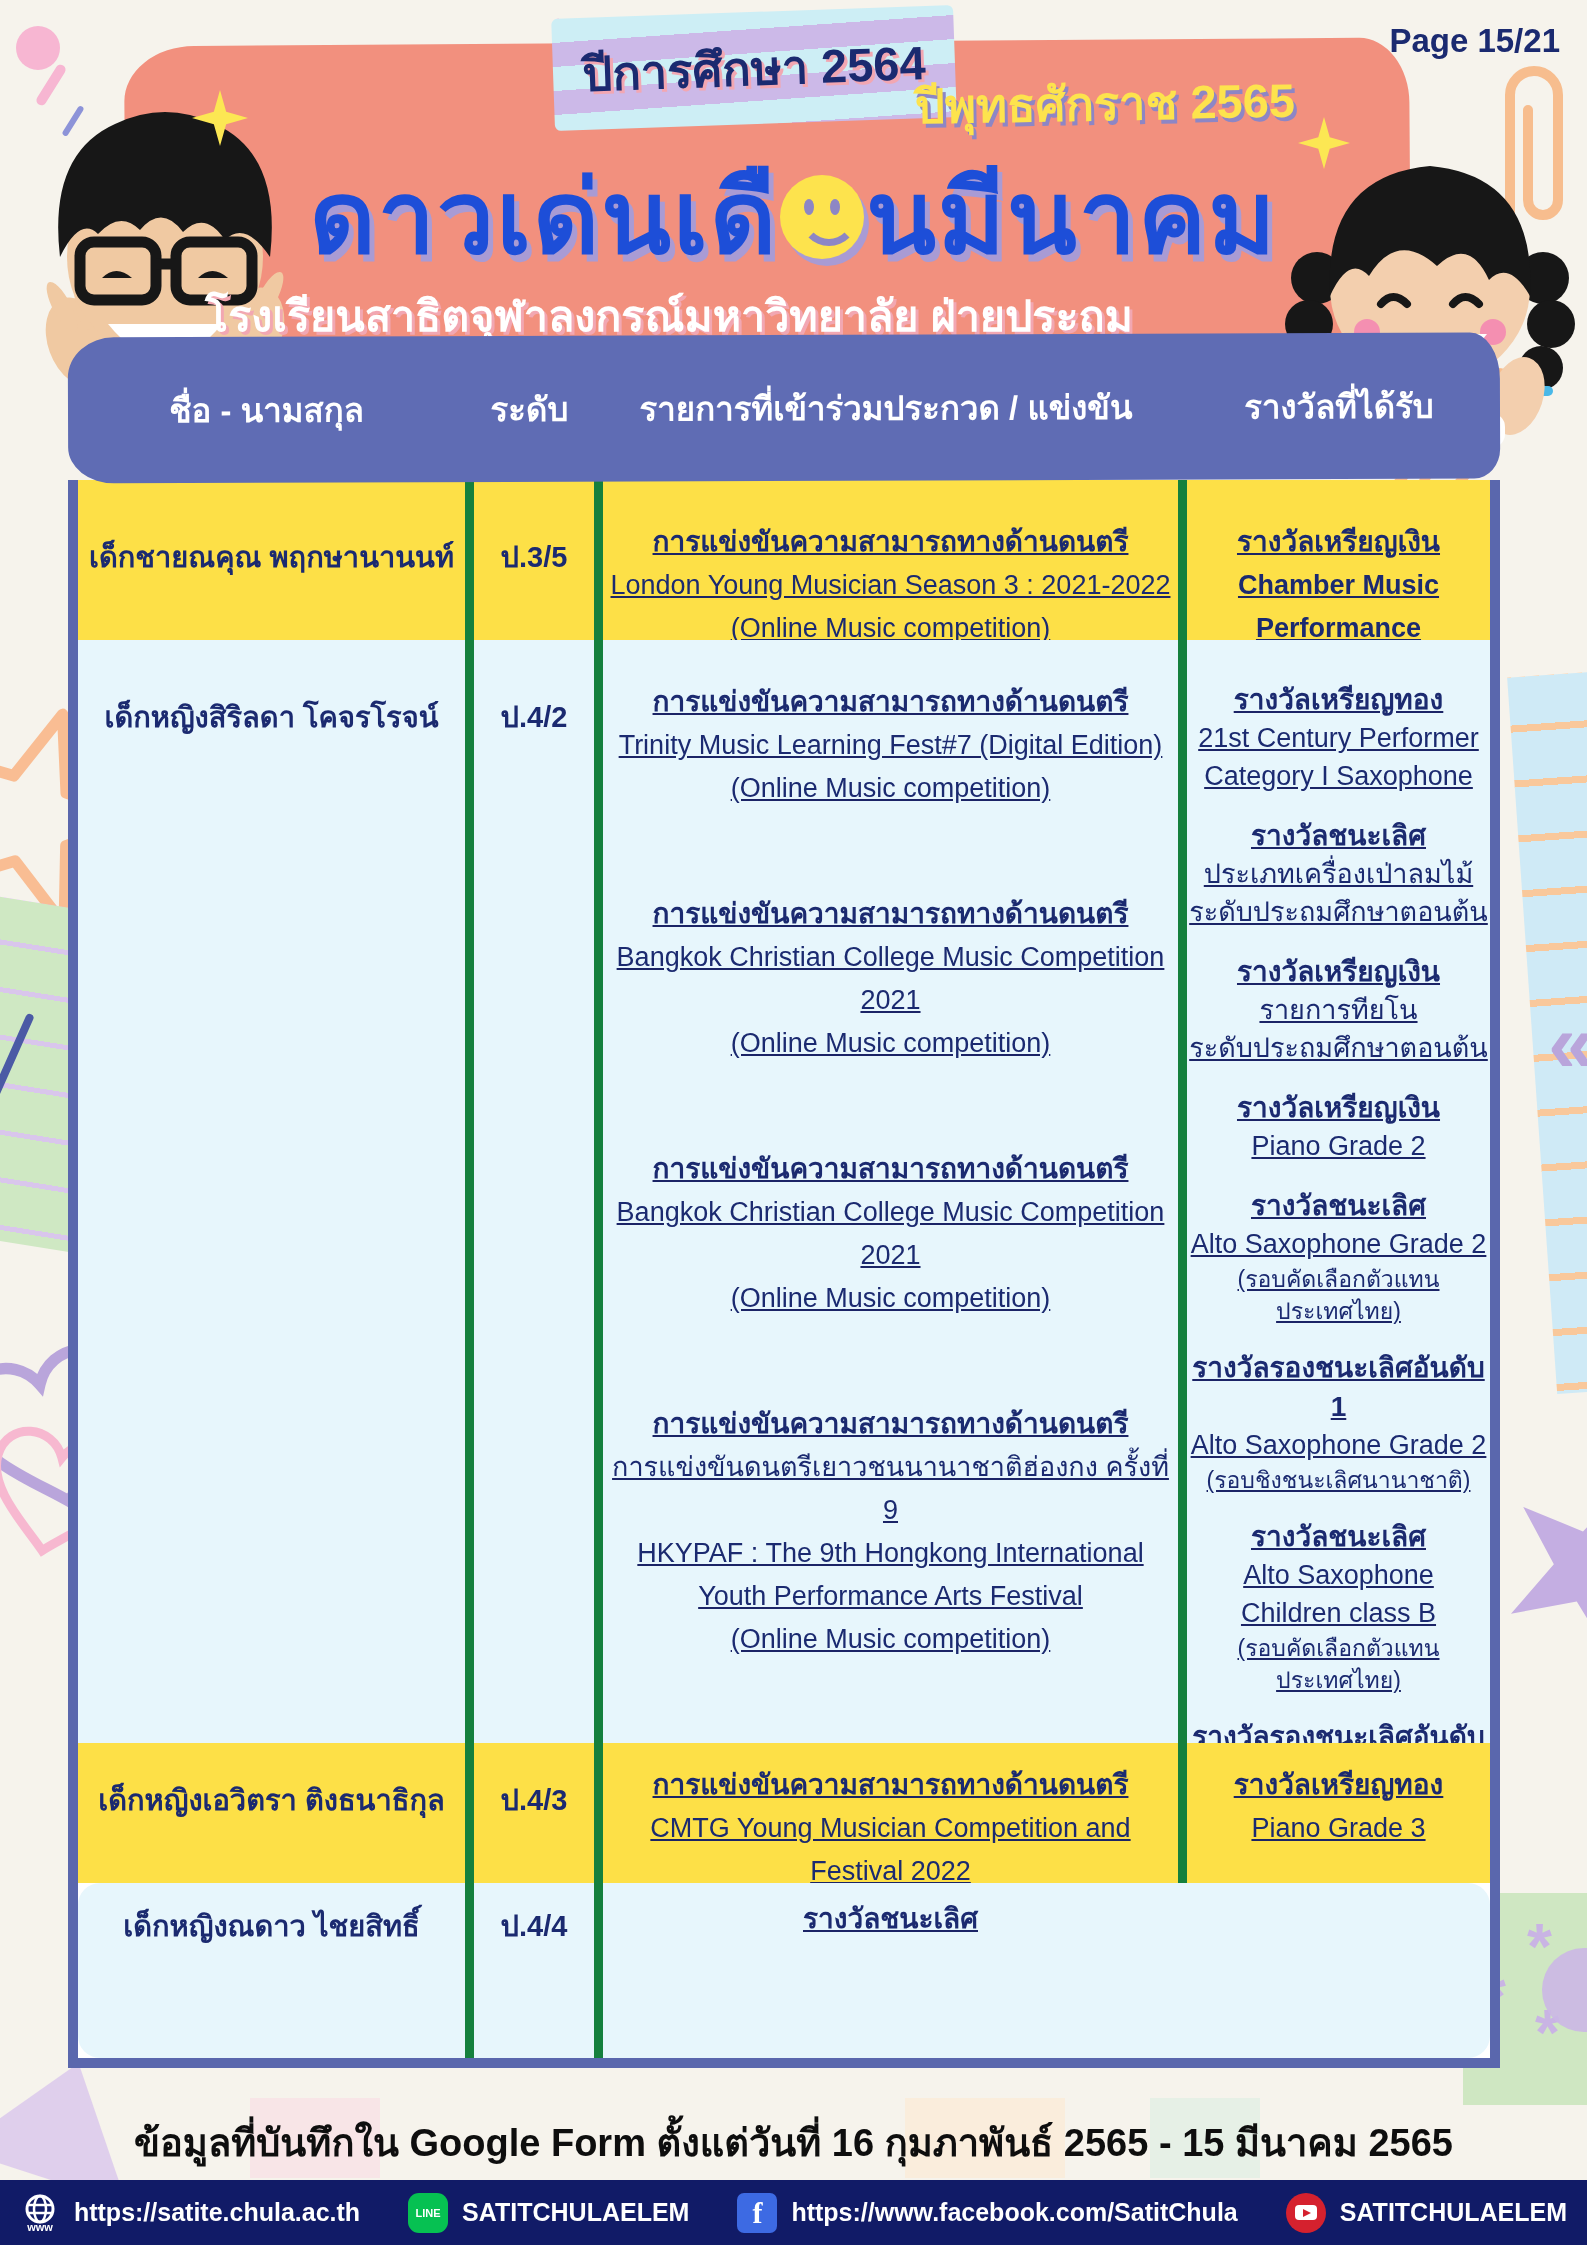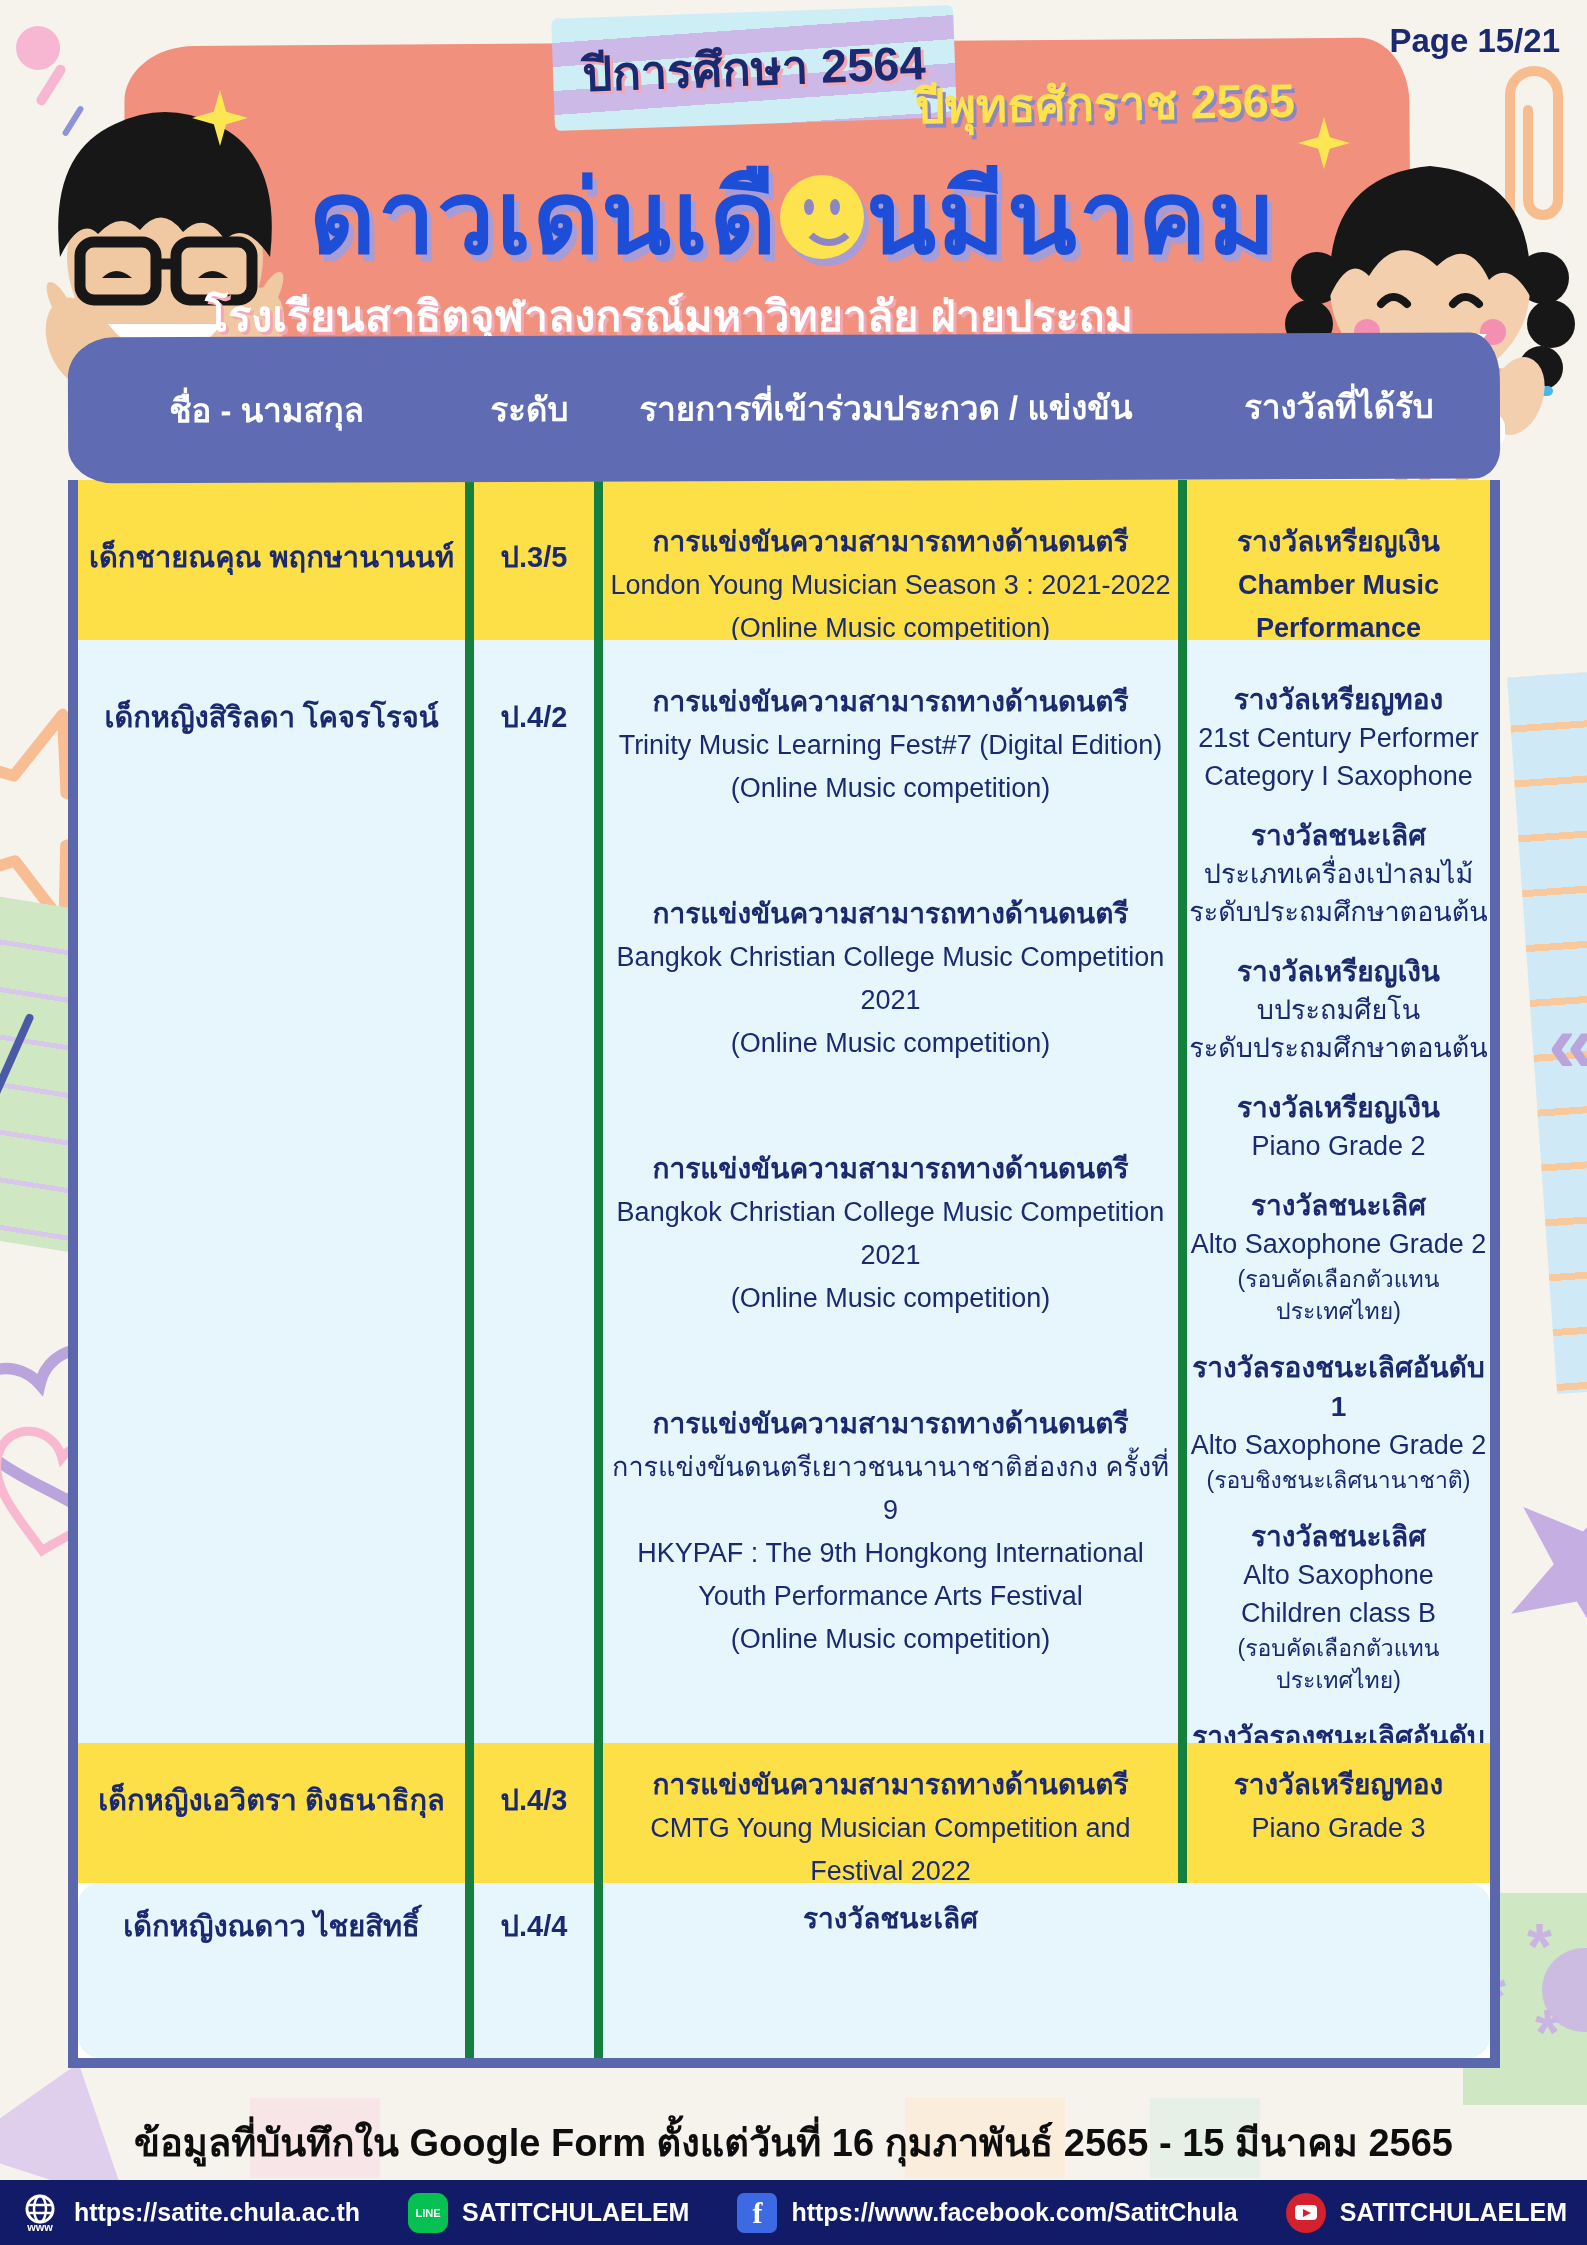--- a/index.html
+++ b/index.html
@@ -72,21 +72,21 @@
   .cname,.clevel{font-size:29px;font-weight:bold;color:#1b2a70;}
   .r1 .cname,.r1 .clevel{padding-top:54px;}
   .r2 .cname,.r2 .clevel{padding-top:54px;}
   .r3 .cname,.r3 .clevel{padding-top:34px;}
   .r4 .cname,.r4 .clevel{padding-top:20px;}
   .r1 .ccomp,.r1 .caward{padding-top:40px;}
   .r2 .ccomp,.r2 .caward{padding-top:40px;}
   .r3 .ccomp,.r3 .caward{padding-top:20px;}
   .r4 .ccomp,.r4 .caward{padding-top:14px;}
 
-  .blk{margin-bottom:0;}
+  .blk{margin-bottom:0;text-decoration:underline;}
   .r2 .ccomp .blk{margin-bottom:82px;}
   .r2 .caward .blk{margin-bottom:21px;}
   .line{color:#1b2a70;}
   .line.b{font-weight:bold;font-size:28px;line-height:44px;}
   .line.en{font-weight:normal;font-size:27px;line-height:43px;}
   .line.small{font-weight:normal;font-size:23px;line-height:34px;}
   .r2 .caward .line.b{line-height:39px;}
   .r2 .caward .line.en{line-height:38px;}
   .r2 .caward .line.small{line-height:32px;}
   .r1 .caward .line.en{font-weight:bold;}
@@ -272,21 +272,21 @@
           <div class="line en">21st Century Performer</div>
           <div class="line en">Category I Saxophone</div>
         </div>
         <div class="blk">
           <div class="line b">รางวัลชนะเลิศ</div>
           <div class="line en">ประเภทเครื่องเป่าลมไม้</div>
           <div class="line en">ระดับประถมศึกษาตอนต้น</div>
         </div>
         <div class="blk">
           <div class="line b">รางวัลเหรียญเงิน</div>
-          <div class="line en">บประถมศียโน</div>
+          <div class="line en">รายการทียโน</div>
           <div class="line en">ระดับประถมศึกษาตอนต้น</div>
         </div>
         <div class="blk">
           <div class="line b">รางวัลเหรียญเงิน</div>
           <div class="line en">Piano Grade 2</div>
         </div>
         <div class="blk">
           <div class="line b">รางวัลชนะเลิศ</div>
           <div class="line en">Alto Saxophone Grade 2</div>
           <div class="line small">(รอบคัดเลือกตัวแทนประเทศไทย)</div>

